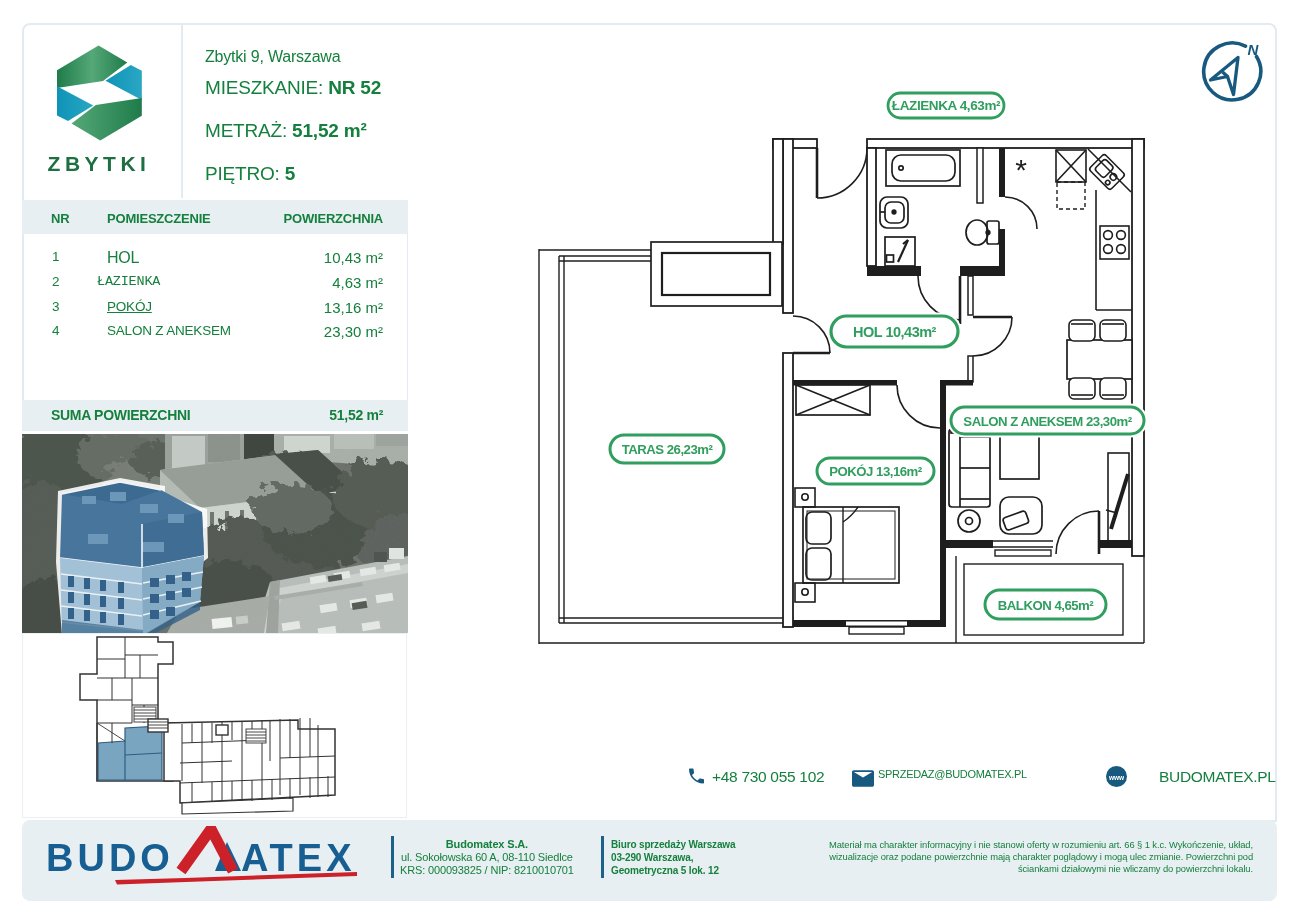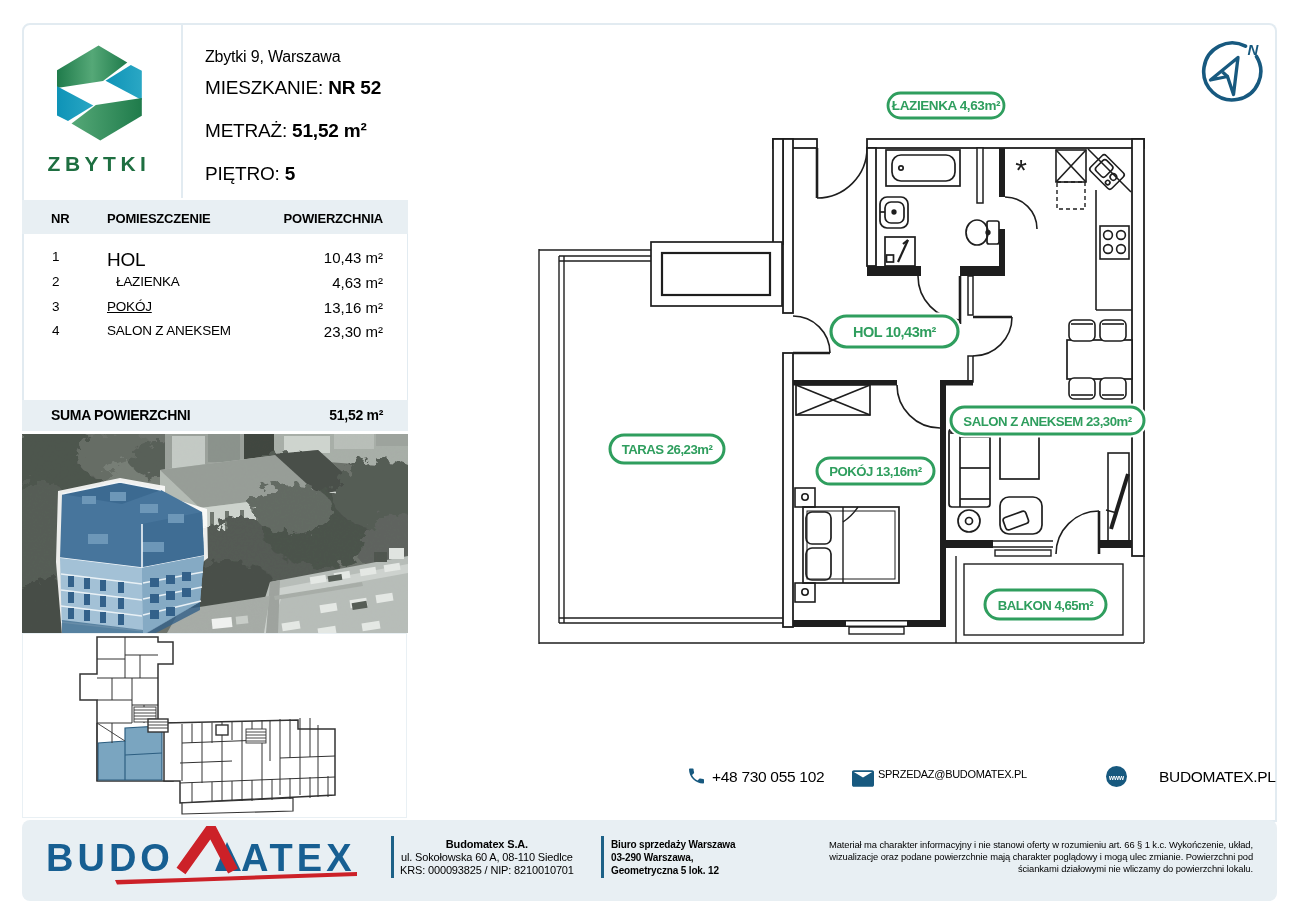--- a/index.html
+++ b/index.html
@@ -1,18 +1,18 @@
 <!DOCTYPE html>
 <html><head>
 <meta charset="utf-8">
 <style>
   html,body{margin:0;padding:0;}
   body{width:1300px;height:918px;background:#ffffff;font-family:"Liberation Sans",sans-serif;position:relative;overflow:hidden;}
   .abs{position:absolute;}
-  .blue{color:#000000;}
+  .blue{color:#15803d;}
 </style>
 </head>
 <body>
 
 <div class="abs" style="left:22px;top:23px;width:384px;height:175px;border:2px solid #e2ebf1;border-radius:8px 0 0 0;background:#fff;"></div>
 
 <div class="abs" style="left:181px;top:25px;width:2px;height:173px;background:#e2ebf1;"></div>
 
 <svg class="abs" style="left:0;top:0" width="220" height="200" viewBox="0 0 220 200">
   <defs>
@@ -51,25 +51,25 @@
 <div class="abs blue" style="left:205px;top:163px;font-size:19px;letter-spacing:-0.2px;">PIĘTRO: <b>5</b></div>
 
 <div class="abs" style="left:22px;top:200px;width:386px;height:34px;background:#e8eff3;"></div>
 <div class="abs blue" style="left:51px;top:211px;font-size:13px;letter-spacing:-0.2px;font-weight:bold;">NR</div>
 <div class="abs blue" style="left:107px;top:211px;font-size:13px;letter-spacing:-0.2px;font-weight:bold;">POMIESZCZENIE</div>
 <div class="abs blue" style="left:240px;top:211px;width:143px;font-size:13px;letter-spacing:-0.2px;font-weight:bold;text-align:right;">POWIERZCHNIA</div>
 
 <div class="abs" style="left:22px;top:234px;width:383px;height:166px;border-left:2px solid #e2ebf1;border-right:1.5px solid #e2ebf1;background:#fff;"></div>
 
 <div class="abs blue" style="left:52px;top:249px;font-size:13.5px;letter-spacing:-0.2px;">1</div>
-<div class="abs blue" style="left:107px;top:249px;font-size:19px;letter-spacing:-0.2px;">HOL</div>
+<div class="abs blue" style="left:107px;top:249px;font-size:16px;letter-spacing:-0.2px;">HOL</div>
 <div class="abs blue" style="left:240px;top:249px;width:143px;font-size:15px;text-align:right;">10,43 m²</div>
 
 <div class="abs blue" style="left:52px;top:274px;font-size:13.5px;letter-spacing:-0.2px;">2</div>
-<div class="abs blue" style="left:116px;top:274px;font-size:13.5px;letter-spacing:-0.2px;">ŁAZIENKA</div>
+<div class="abs blue" style="left:97px;top:274px;font-size:13.5px;letter-spacing:-0.2px;font-family:Liberation Mono, monospace;">ŁAZIENKA</div>
 <div class="abs blue" style="left:240px;top:274px;width:143px;font-size:15px;text-align:right;">4,63 m²</div>
 
 <div class="abs blue" style="left:52px;top:299px;font-size:13.5px;letter-spacing:-0.2px;">3</div>
 <div class="abs blue" style="left:107px;top:299px;font-size:13.5px;letter-spacing:-0.2px;text-decoration:underline;">POKÓJ</div>
 <div class="abs blue" style="left:240px;top:299px;width:143px;font-size:15px;text-align:right;">13,16 m²</div>
 
 <div class="abs blue" style="left:52px;top:323px;font-size:13.5px;letter-spacing:-0.2px;">4</div>
 <div class="abs blue" style="left:107px;top:323px;font-size:13.5px;letter-spacing:-0.2px;">SALON Z ANEKSEM</div>
 <div class="abs blue" style="left:240px;top:323px;width:143px;font-size:15px;text-align:right;">23,30 m²</div>
 

